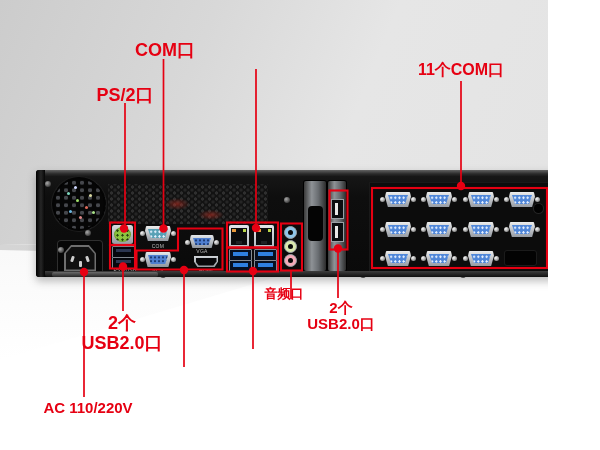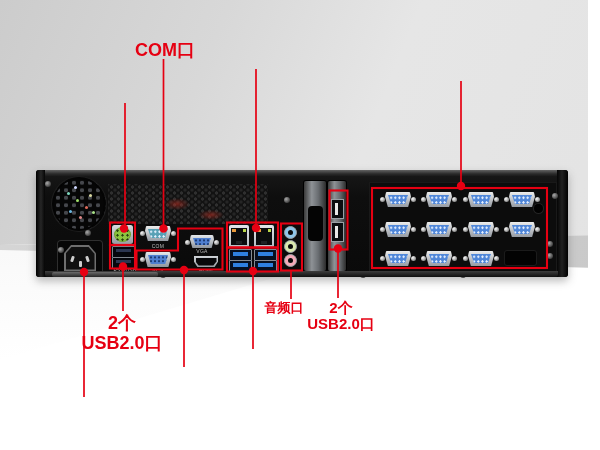--- a/index.html
+++ b/index.html
@@ -1,21 +1,21 @@
 <!DOCTYPE html>
 <html style="--callout-red: #e60012; --vga-blue: #4f7fd0; --db9-blue: #4f86d8; --com-teal: #57a0b5; --ps2-green: #8cc63f; --usb3-blue: #2f80e0; --audio-blue: #8fc6e8; --audio-green: #d9e8ae; --audio-pink: #f3aab8;"><head>
 <meta charset="utf-8">
 <style>
   :root{
     --callout-red:#e60012; --vga-blue:#4f7fd0; --db9-blue:#4f86d8; --com-teal:#57a0b5;
     --ps2-green:#8cc63f; --usb3-blue:#2f80e0; --audio-blue:#8fc6e8; --audio-green:#d9e8ae; --audio-pink:#f3aab8;
   }
   html,body{margin:0;padding:0;}
   .stage{position:relative;width:548px;height:450px;overflow:hidden;background:#ffffff;
-         font-family:"Liberation Sans","DejaVu Sans",sans-serif;padding-left:40px;}
+         font-family:"Liberation Sans","DejaVu Sans",sans-serif;}
 
   
   .bg-top{position:absolute;inset:0;background:linear-gradient(112deg,#cccccc 0%,#d8d8d8 30%,#e6e6e6 55%,#e3e3e3 100%);
           clip-path:polygon(0 0,600px 0,600px 235px,0 245px);}
   .bg-band{position:absolute;inset:0;background:linear-gradient(100deg,#d6d6d6,#c9c9c9);
            clip-path:polygon(0 245px,600px 235px,600px 268px,0 252px);}
   .bg-fade{position:absolute;inset:0;background:linear-gradient(to bottom,#ebebeb,#ffffff 80%);
            clip-path:polygon(0 250px,340px 258px,0 360px);}
 
   
@@ -156,21 +156,21 @@
   
   .overlay{position:absolute;left:0;top:0;width:600px;height:450px;pointer-events:none;}
   .ann-line{stroke:var(--callout-red);stroke-width:1.7;fill:none;}
   .ann-box{stroke:var(--callout-red);stroke-width:2.1;fill:none;}
   .ann-dot{fill:var(--callout-red);}
   .lbl{position:absolute;color:var(--callout-red);font-weight:700;text-align:center;line-height:1.15;}
   .lbl-com{left:135px;top:40px;width:60px;font-size:18px;}
   .lbl-ps2{left:94px;top:85px;width:62px;font-size:18px;}
   .lbl-lan{left:213px;top:50px;width:96px;font-size:15px;}
   .lbl-com11{left:412px;top:61px;width:98px;font-size:16px;}
-  .lbl-audio{left:261px;top:301px;width:46px;font-size:13px;}
+  .lbl-audio{left:261px;top:287px;width:46px;font-size:13px;}
   .lbl-usb2r{left:301px;top:300px;width:80px;font-size:15px;line-height:16px;}
   .lbl-usb2l{left:78px;top:313px;width:88px;font-size:18px;line-height:20px;}
   .lbl-usb3{left:206px;top:351px;width:104px;font-size:15px;}
   .lbl-vgahdmi{left:128px;top:369px;width:104px;font-size:15px;}
   .lbl-ac{left:40px;top:399px;width:96px;font-size:15px;}
 </style>
 </head>
 <body>
 
 <div class="stage">
@@ -366,23 +366,26 @@
     <circle class="ann-dot" cx="256" cy="228" r="4.2"></circle>
     <circle class="ann-dot" cx="461" cy="186" r="4.2"></circle>
     <circle class="ann-dot" cx="123" cy="266.5" r="4.2"></circle>
     <circle class="ann-dot" cx="184" cy="270" r="4.2"></circle>
     <circle class="ann-dot" cx="253" cy="271" r="4.2"></circle>
     <circle class="ann-dot" cx="338" cy="248.5" r="4.2"></circle>
     <circle class="ann-dot" cx="84" cy="272" r="4.2"></circle>
   </svg>
 
   <div class="lbl lbl-com">COM口</div>
+  <div class="lbl lbl-ps2">PS/2口</div>
+  <div class="lbl lbl-com11">11个COM口</div>
   <div class="lbl lbl-audio">音频口</div>
   <div class="lbl lbl-usb2r">
     <div>2个</div>
     <div>USB2.0口</div>
   </div>
   <div class="lbl lbl-usb2l">
     <div>2个</div>
     <div>USB2.0口</div>
   </div>
+  <div class="lbl lbl-ac">AC 110/220V</div>
 
 </div>
 
 </body></html>

